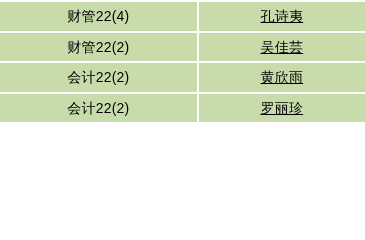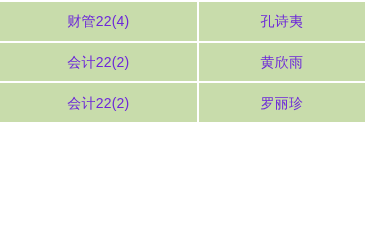--- a/index.html
+++ b/index.html
@@ -19,50 +19,55 @@
     border-collapse: separate;
     border-spacing: 0;
     table-layout: fixed;
     background: #ffffff;
   }
   #roster-table tr {
     height: 24.4px;
   }
   #roster-table td {
     background: #c8dcab;
-    color: #6d28d9;
+    color: #000000;
     font-size: 14px;
     line-height: 1;
     text-align: center;
     vertical-align: middle;
     padding: 0;
     border-top: 2px solid #ffffff;
     letter-spacing: 0.2px;
     white-space: nowrap;
     overflow: hidden;
   }
   #roster-table tr:first-child td {
     border-top: 2px solid #ffffff;
   }
   #roster-table td.col-class {
     width: 182px;
     border-right: 2px solid #ffffff;
   }
   #roster-table td.col-name {
     width: 154px;
+    text-decoration: underline;
   }
 </style>
 </head>
 <body>
 
 <table id="roster-table">
   <tbody>
     <tr>
       <td class="col-class">财管22(4)</td>
       <td class="col-name">孔诗夷</td>
+    </tr>
+    <tr>
+      <td class="col-class">财管22(2)</td>
+      <td class="col-name">吴佳芸</td>
     </tr>
     <tr>
       <td class="col-class">会计22(2)</td>
       <td class="col-name">黄欣雨</td>
     </tr>
     <tr>
       <td class="col-class">会计22(2)</td>
       <td class="col-name">罗丽珍</td>
     </tr>
   </tbody>

